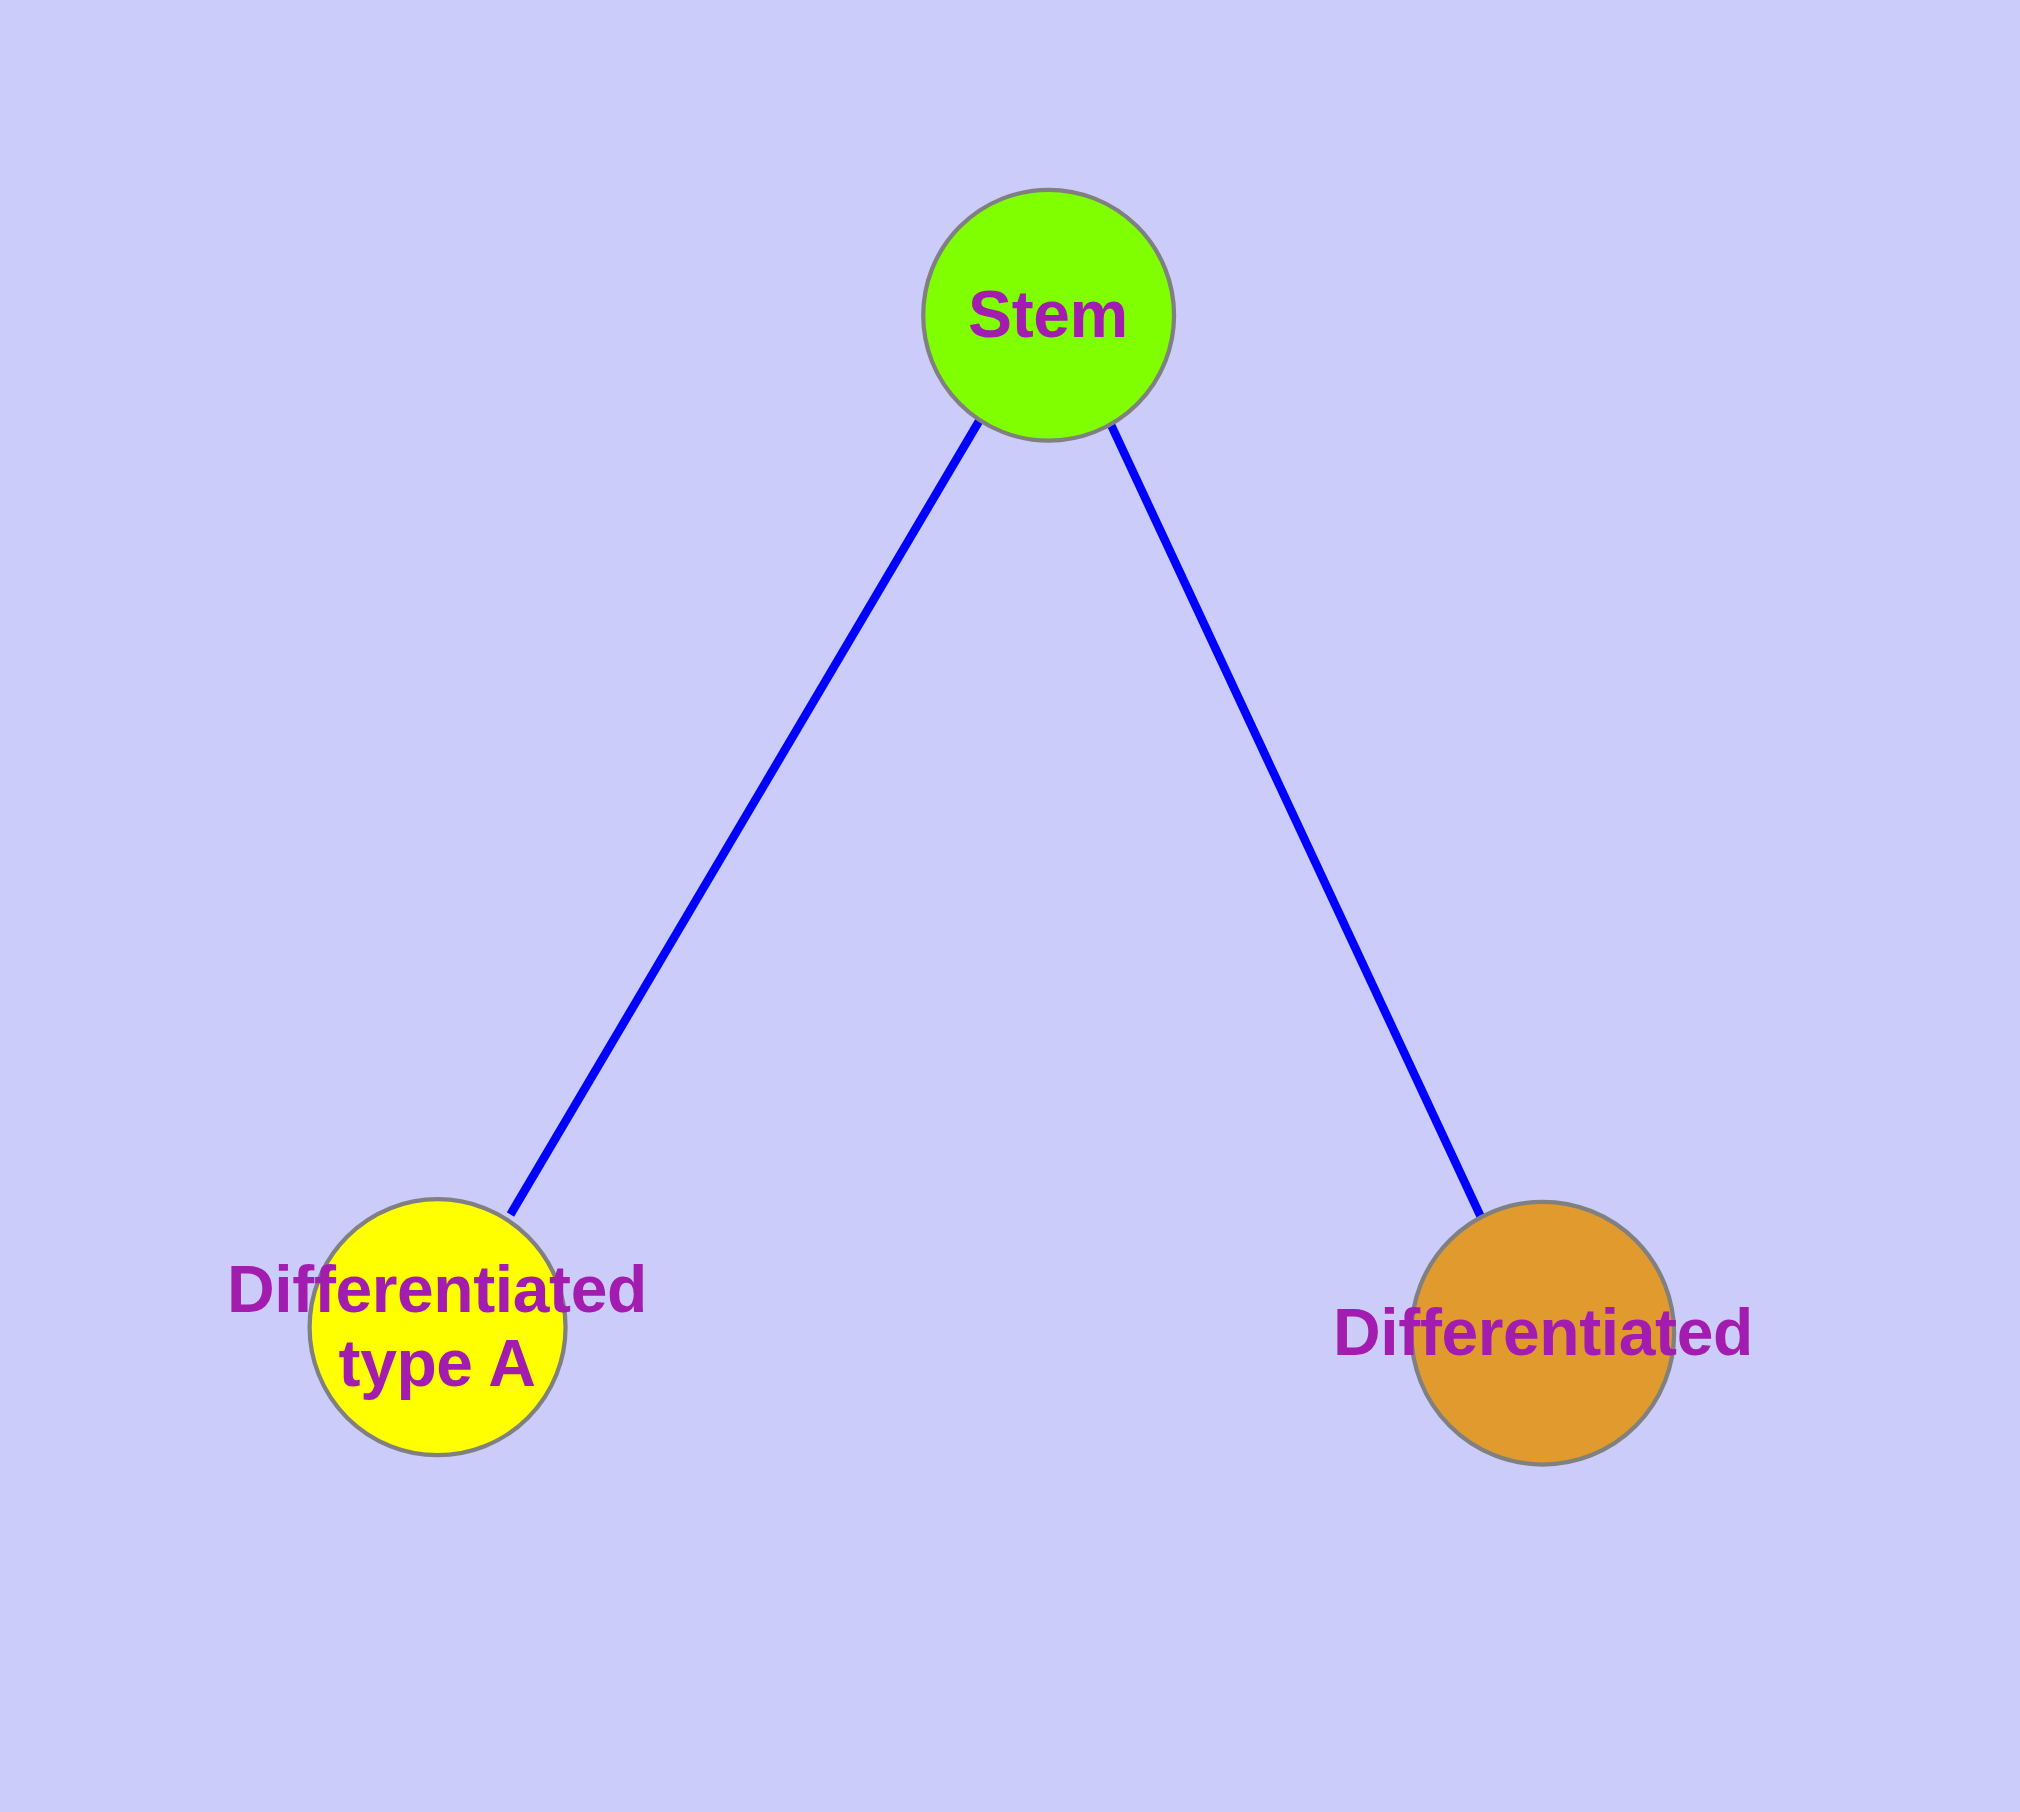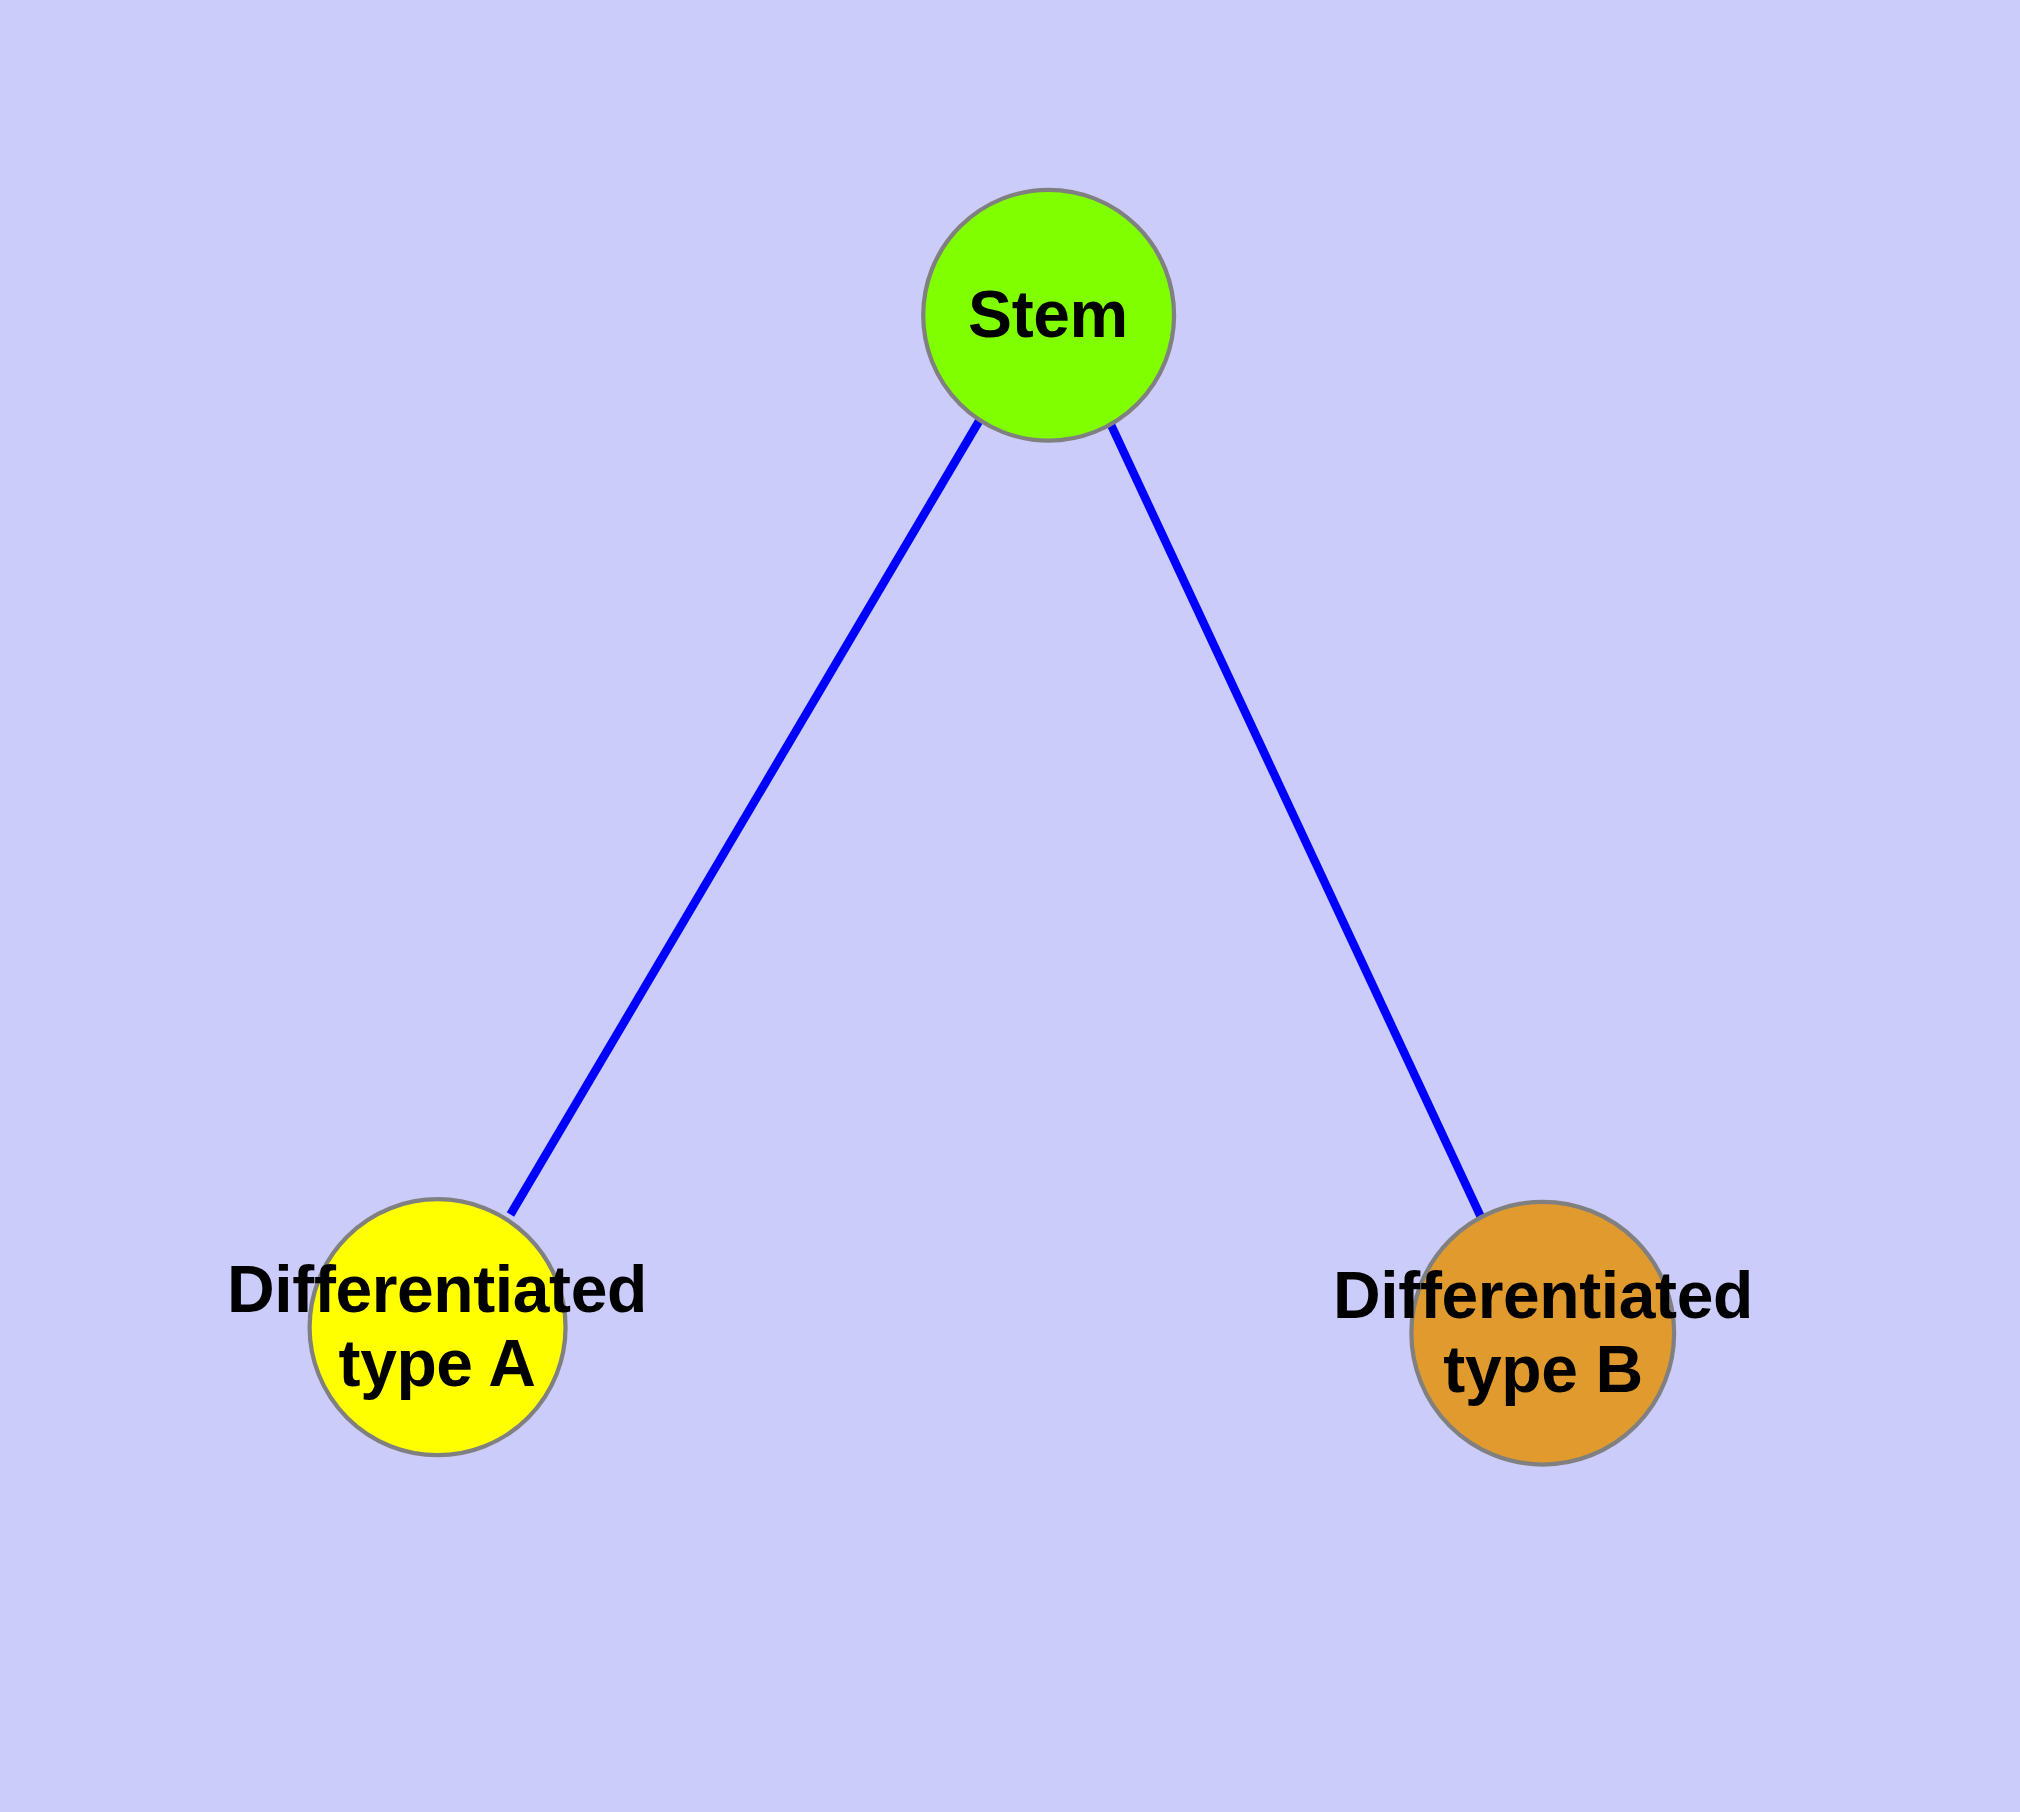--- a/index.html
+++ b/index.html
@@ -26,21 +26,21 @@
     position: absolute;
     left: 0;
     top: 0;
     width: 2021px;
     height: 1812px;
   }
   .node-label {
     position: absolute;
     text-align: center;
     font-weight: bold;
-    color: #000000;
+    color: #a21caf;
     white-space: pre;
     line-height: 1.12;
     letter-spacing: -0.4px;
     pointer-events: none;
     transform: translate(-50%, -50%);
   }
   .label-stem   { font-size: 66px; }
   .label-typea  { font-size: 66px; }
   .label-typeb  { font-size: 66px; }
 </style>
@@ -58,16 +58,16 @@
 
     <circle cx="516" cy="1566" r="151" fill="#ffff00" stroke="#808080" stroke-width="5"></circle>
     <circle cx="1820" cy="1573" r="155" fill="#e09a2e" stroke="#808080" stroke-width="5"></circle>
     <circle cx="1237" cy="372" r="148" fill="#80ff00" stroke="#808080" stroke-width="5"></circle>
   </svg>
 
   <div class="node-label label-stem" style="left:1048px; top:315px;">Stem</div>
 
   <div class="node-label label-typea" style="left:437px; top:1327px;"><span>Differentiated</span><br><span>type A</span></div>
 
-  <div class="node-label label-typeb" style="left:1543px; top:1333px;"><span>Differentiated</span><br><span>type B</span></div>
+  <div class="node-label label-typeb" style="left:1543px; top:1333px;"><span>Differentiated</span><br></div>
 
 </div>
 
 
 </body></html>

